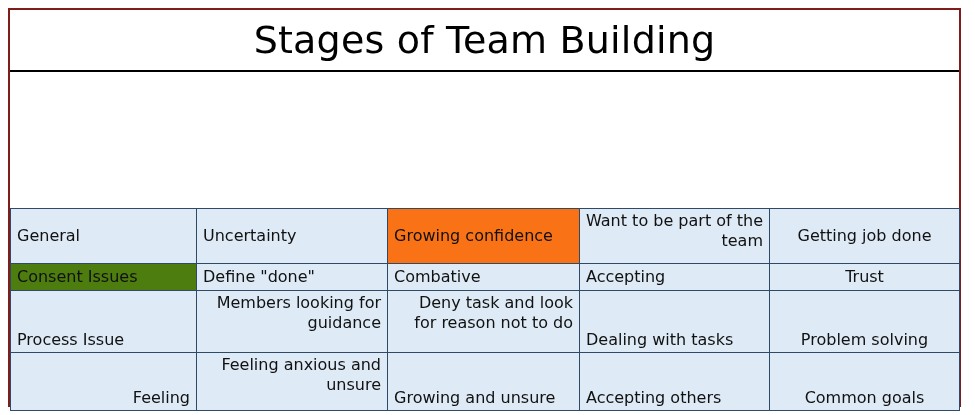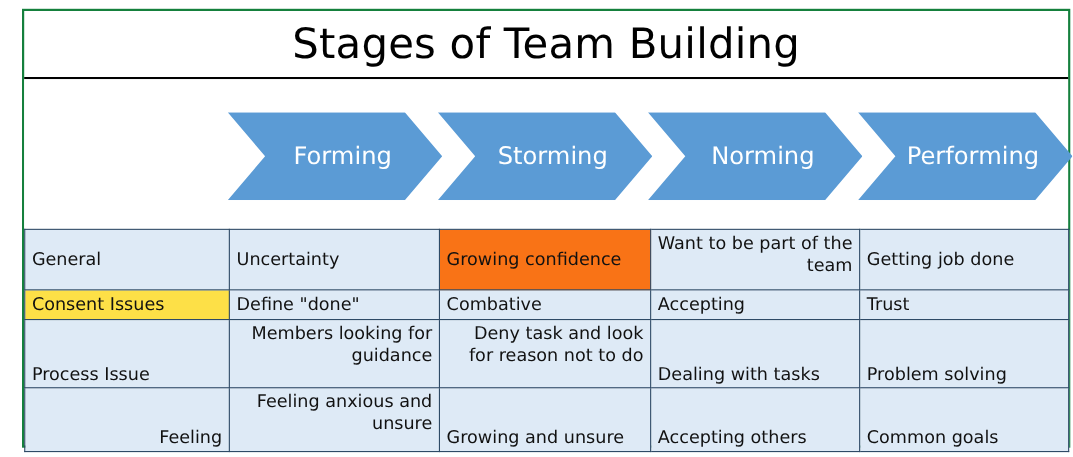--- a/index.html
+++ b/index.html
@@ -9,25 +9,25 @@
   }
   body {
     width: 975px;
     height: 415px;
     font-family: "Liberation Sans", sans-serif;
     overflow: hidden;
   }
 
   #frame {
     position: absolute;
-    left: 20px;
+    left: 8px;
     top: 8px;
     width: 953px;
     height: 399px;
-    border: 2px solid #15803d;
+    border: 2px solid #7f1d1d;
     box-sizing: border-box;
     background: #ffffff;
   }
 
   
   #title-row {
     position: absolute;
     left: 0;
     top: 0;
     width: 100%;
@@ -103,62 +103,48 @@
     box-sizing: border-box;
   }
   .va-top    { vertical-align: top; text-align: right; }
   .va-mid    { vertical-align: middle; }
   .va-bottom { vertical-align: bottom; }
 
   .col-0 { width: 186px; }
   .col-1 { width: 191px; }
   .col-2 { width: 192px; }
   .col-3 { width: 190px; }
-  .col-4 { width: 190px; }
+  .col-4 { width: 190px; text-align: center; }
 
   .row-h-0 { height: 55px; }
   .row-h-1 { height: 27px; }
   .row-h-2 { height: 62px; }
   .row-h-3 { height: 58px; }
 </style>
 </head>
 <body>
 
 <div id="frame">
 
   <div id="title-row">
     <div id="title-text">Stages of Team Building</div>
   </div>
 
-  <div id="chevron-band">
-    <div class="chevron" id="chev-0" style="background: rgb(91, 155, 213);">
-      <span class="chevron-label" style="color: rgb(255, 255, 255);">Forming</span>
-    </div>
-    <div class="chevron" id="chev-1" style="background: rgb(91, 155, 213);">
-      <span class="chevron-label" style="color: rgb(255, 255, 255);">Storming</span>
-    </div>
-    <div class="chevron" id="chev-2" style="background: rgb(91, 155, 213);">
-      <span class="chevron-label" style="color: rgb(255, 255, 255);">Norming</span>
-    </div>
-    <div class="chevron" id="chev-3" style="background: rgb(91, 155, 213);">
-      <span class="chevron-label" style="color: rgb(255, 255, 255);">Performing</span>
-    </div>
-  </div>
 
   <table id="stages-table">
     <tbody>
       <tr class="row-h-0">
         <td class="col-0 va-mid" style="background: rgb(222, 234, 246); border-color: rgb(46, 74, 102);">General</td>
         <td class="col-1 va-mid" style="background: rgb(222, 234, 246); border-color: rgb(46, 74, 102);">Uncertainty</td>
         <td class="col-2 va-mid" style="background: #f97316; border-color: rgb(46, 74, 102);">Growing confidence</td>
         <td class="col-3 va-top" style="background: rgb(222, 234, 246); border-color: rgb(46, 74, 102);">Want to be part of the team</td>
         <td class="col-4 va-mid" style="background: rgb(222, 234, 246); border-color: rgb(46, 74, 102);">Getting job done</td>
       </tr>
       <tr class="row-h-1">
-        <td class="col-0 va-mid" style="background: #fde047; border-color: rgb(46, 74, 102);">Consent Issues</td>
+        <td class="col-0 va-mid" style="background: #4d7c0f; border-color: rgb(46, 74, 102);">Consent Issues</td>
         <td class="col-1 va-mid" style="background: rgb(222, 234, 246); border-color: rgb(46, 74, 102);">Define "done"</td>
         <td class="col-2 va-mid" style="background: rgb(222, 234, 246); border-color: rgb(46, 74, 102);">Combative</td>
         <td class="col-3 va-mid" style="background: rgb(222, 234, 246); border-color: rgb(46, 74, 102);">Accepting</td>
         <td class="col-4 va-mid" style="background: rgb(222, 234, 246); border-color: rgb(46, 74, 102);">Trust</td>
       </tr>
       <tr class="row-h-2">
         <td class="col-0 va-bottom" style="background: rgb(222, 234, 246); border-color: rgb(46, 74, 102);">Process Issue</td>
         <td class="col-1 va-top" style="background: rgb(222, 234, 246); border-color: rgb(46, 74, 102);">Members looking for guidance</td>
         <td class="col-2 va-top" style="background: rgb(222, 234, 246); border-color: rgb(46, 74, 102);">Deny task and look for reason not to do</td>
         <td class="col-3 va-bottom" style="background: rgb(222, 234, 246); border-color: rgb(46, 74, 102);">Dealing with tasks</td>

